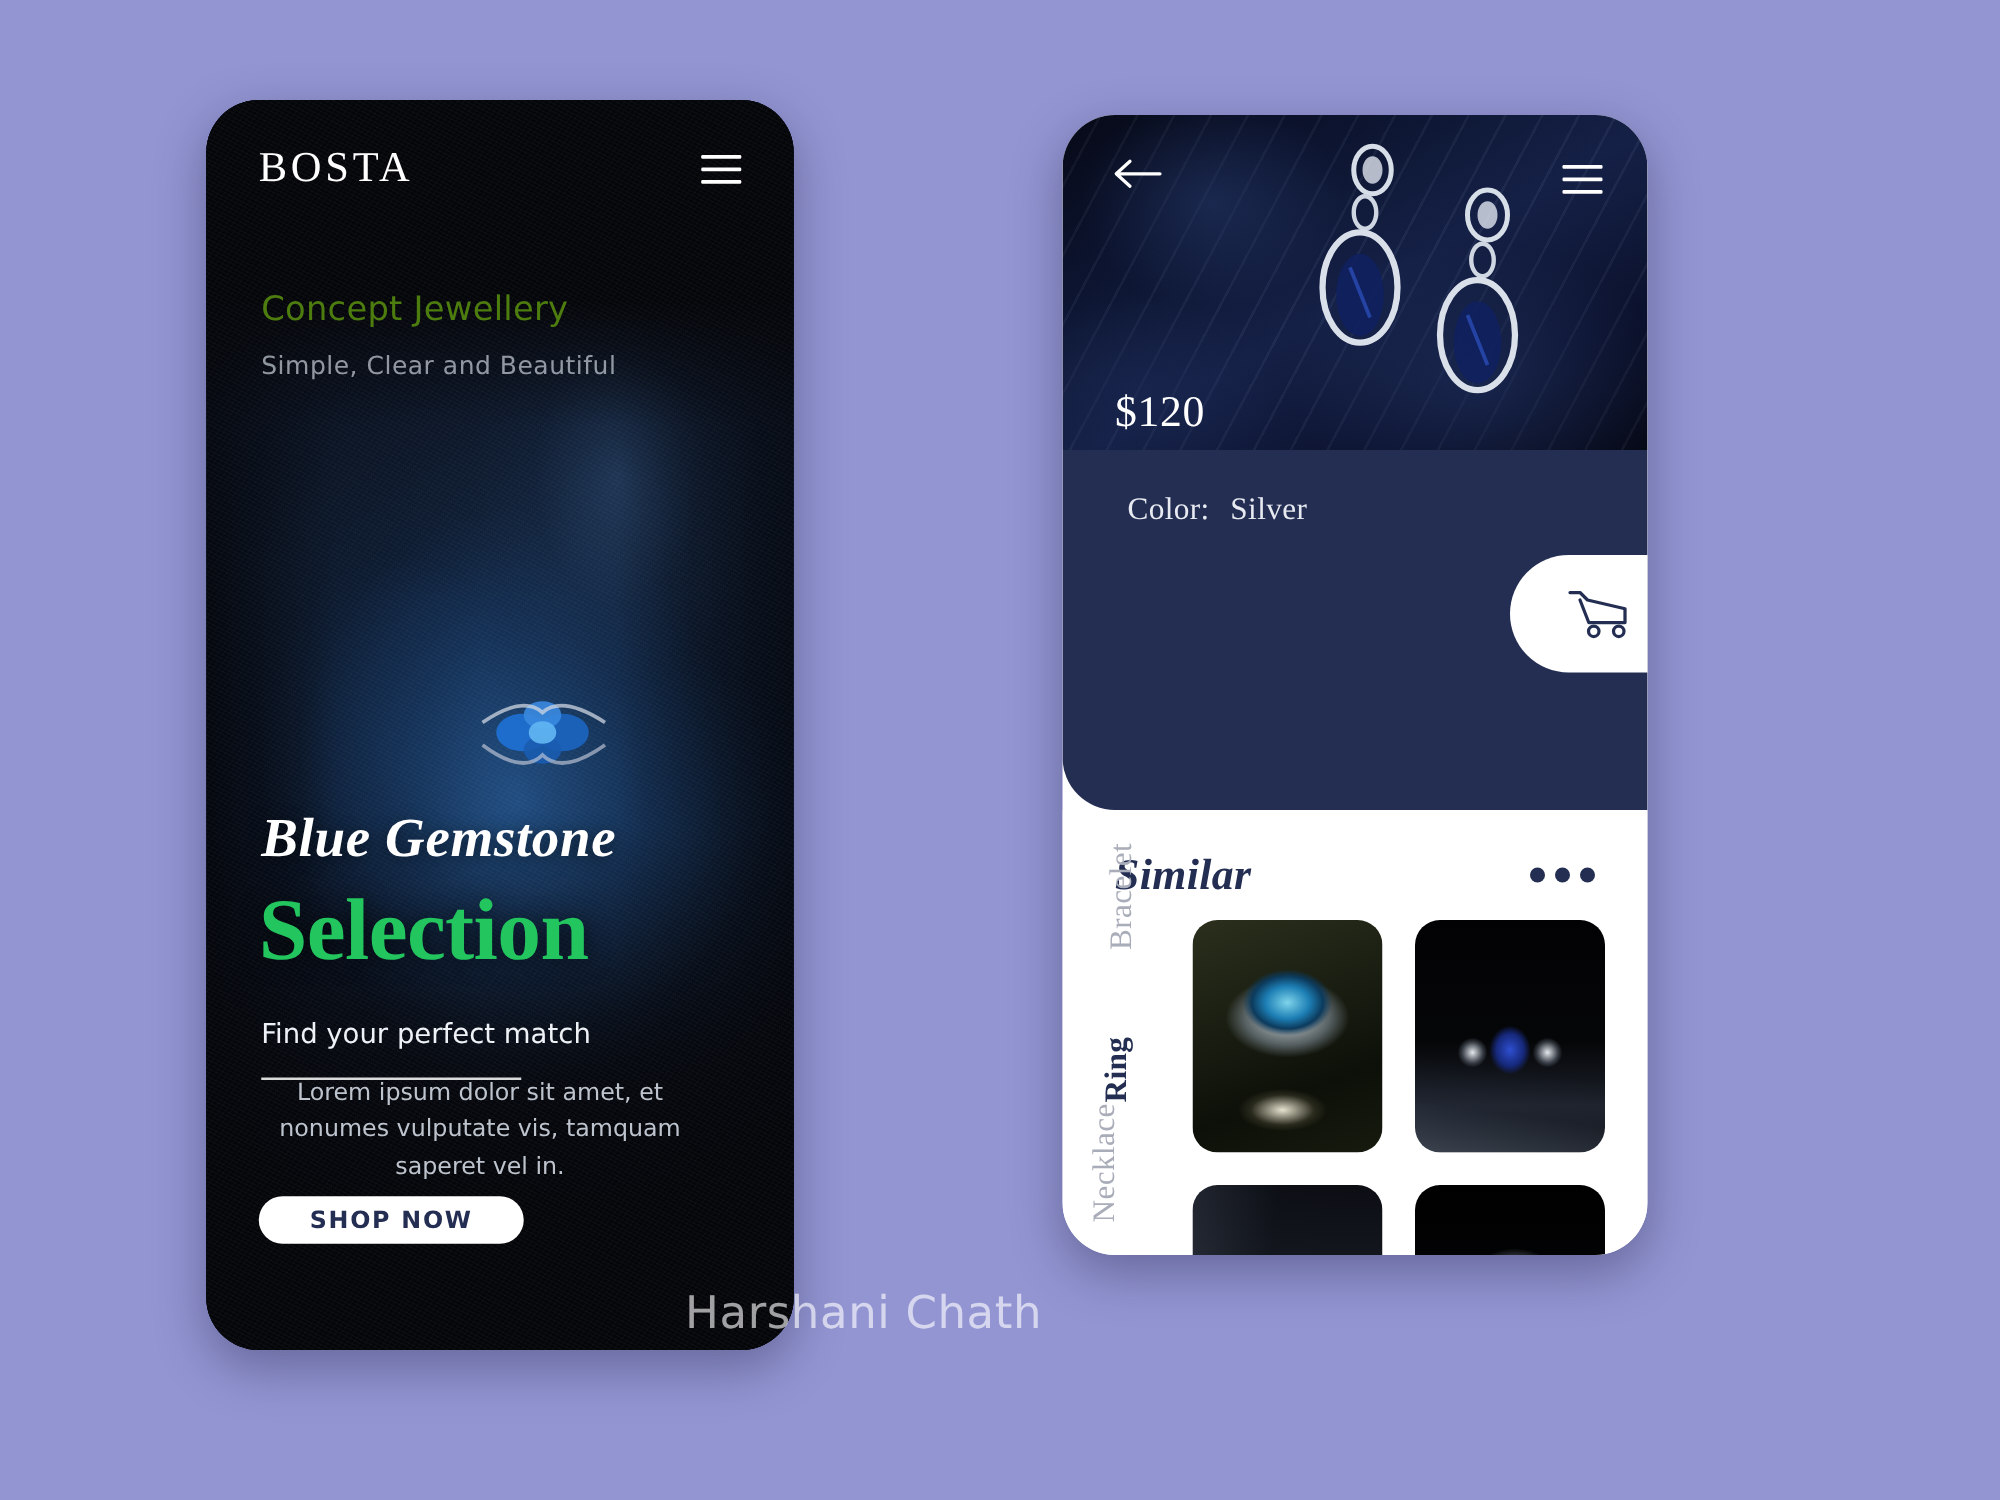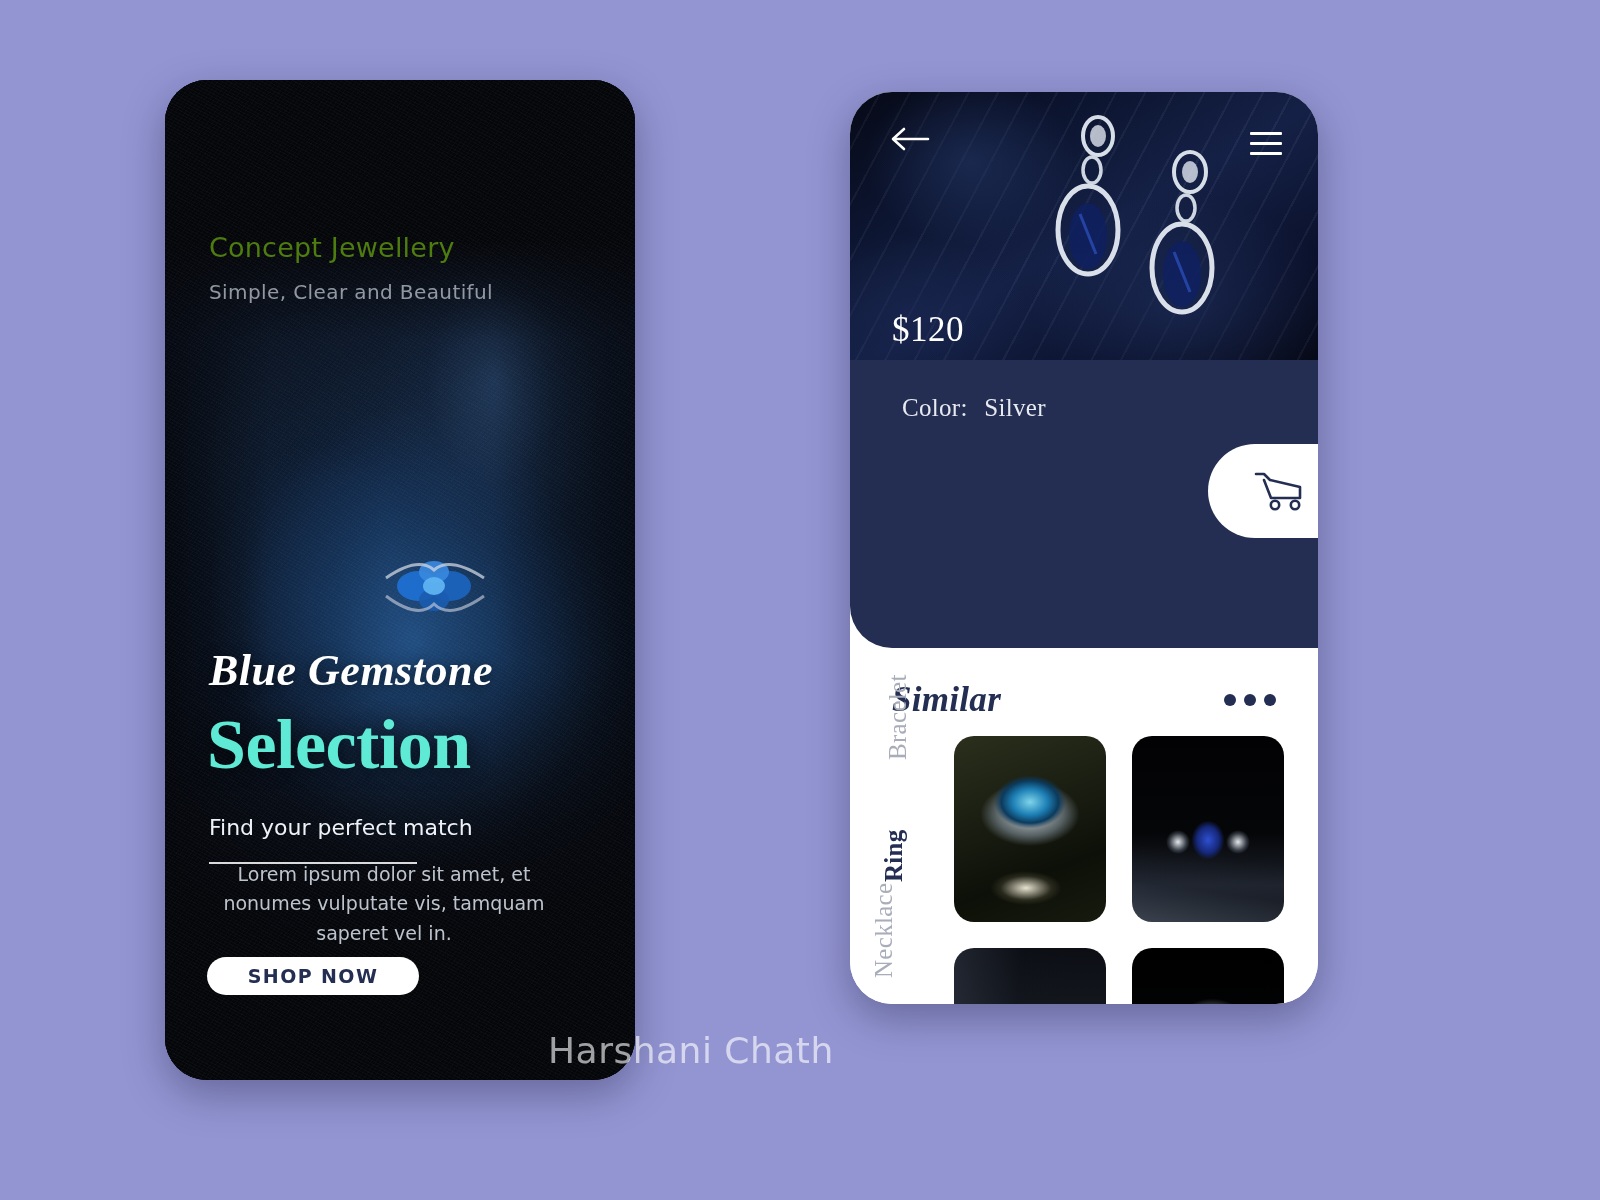--- a/index.html
+++ b/index.html
@@ -116,21 +116,21 @@
   .hl-1{
     position:absolute; top:565px; left:44px;
     color:#fff;
     font-family:"Liberation Serif", serif;
     font-style:italic; font-weight:700;
     font-size:44px; letter-spacing:0.5px;
     text-shadow:0 2px 14px rgba(0,0,0,0.55);
   }
   .hl-2{
     position:absolute; top:625px; left:42px;
-    color:#5eead4;
+    color:#22c55e;
     font-family:"Liberation Serif", serif;
     font-weight:700; font-size:70px;
     letter-spacing:-0.5px;
     text-shadow:0 2px 18px rgba(0,0,0,0.6);
   }
   .hl-3{
     position:absolute; top:735px; left:44px;
     color:#eef1f5; font-size:22px;
     font-family:"DejaVu Sans", sans-serif;
     padding-bottom:18px;
@@ -311,20 +311,28 @@
   <svg class="brooch" viewBox="0 0 110 80">
     <ellipse cx="38" cy="36" rx="21" ry="15" fill="#1f6fd0" opacity="0.95"></ellipse>
     <ellipse cx="70" cy="36" rx="21" ry="15" fill="#1b63bd" opacity="0.95"></ellipse>
     <ellipse cx="54" cy="22" rx="15" ry="11" fill="#3a8ae0" opacity="0.9"></ellipse>
     <ellipse cx="54" cy="50" rx="15" ry="11" fill="#1a5cb0" opacity="0.9"></ellipse>
     <ellipse cx="54" cy="36" rx="11" ry="9" fill="#5fb3f0" opacity="0.95"></ellipse>
     <path d="M6 28 Q38 6 54 20 Q70 6 104 28" stroke="#cfd6e2" stroke-width="3" fill="none" opacity="0.75"></path>
     <path d="M6 46 Q38 70 54 54 Q70 70 104 46" stroke="#c3cad8" stroke-width="3" fill="none" opacity="0.65"></path>
   </svg>
 
+  <div class="topbar">
+    <div class="brand">BOSTA</div>
+    <div class="hamburger">
+      <i></i>
+      <i></i>
+      <i></i>
+    </div>
+  </div>
 
   <div class="hero-content">
     <div class="concept-title">Concept Jewellery</div>
     <div class="concept-sub">Simple, Clear and Beautiful</div>
 
     <div class="hl-1">Blue Gemstone</div>
     <div class="hl-2">Selection</div>
     <div class="hl-3">Find your perfect match</div>
     <div class="hl-rule"></div>
     <div class="hero-para">Lorem ipsum dolor sit amet, et nonumes vulputate vis, tamquam saperet vel in.</div>

